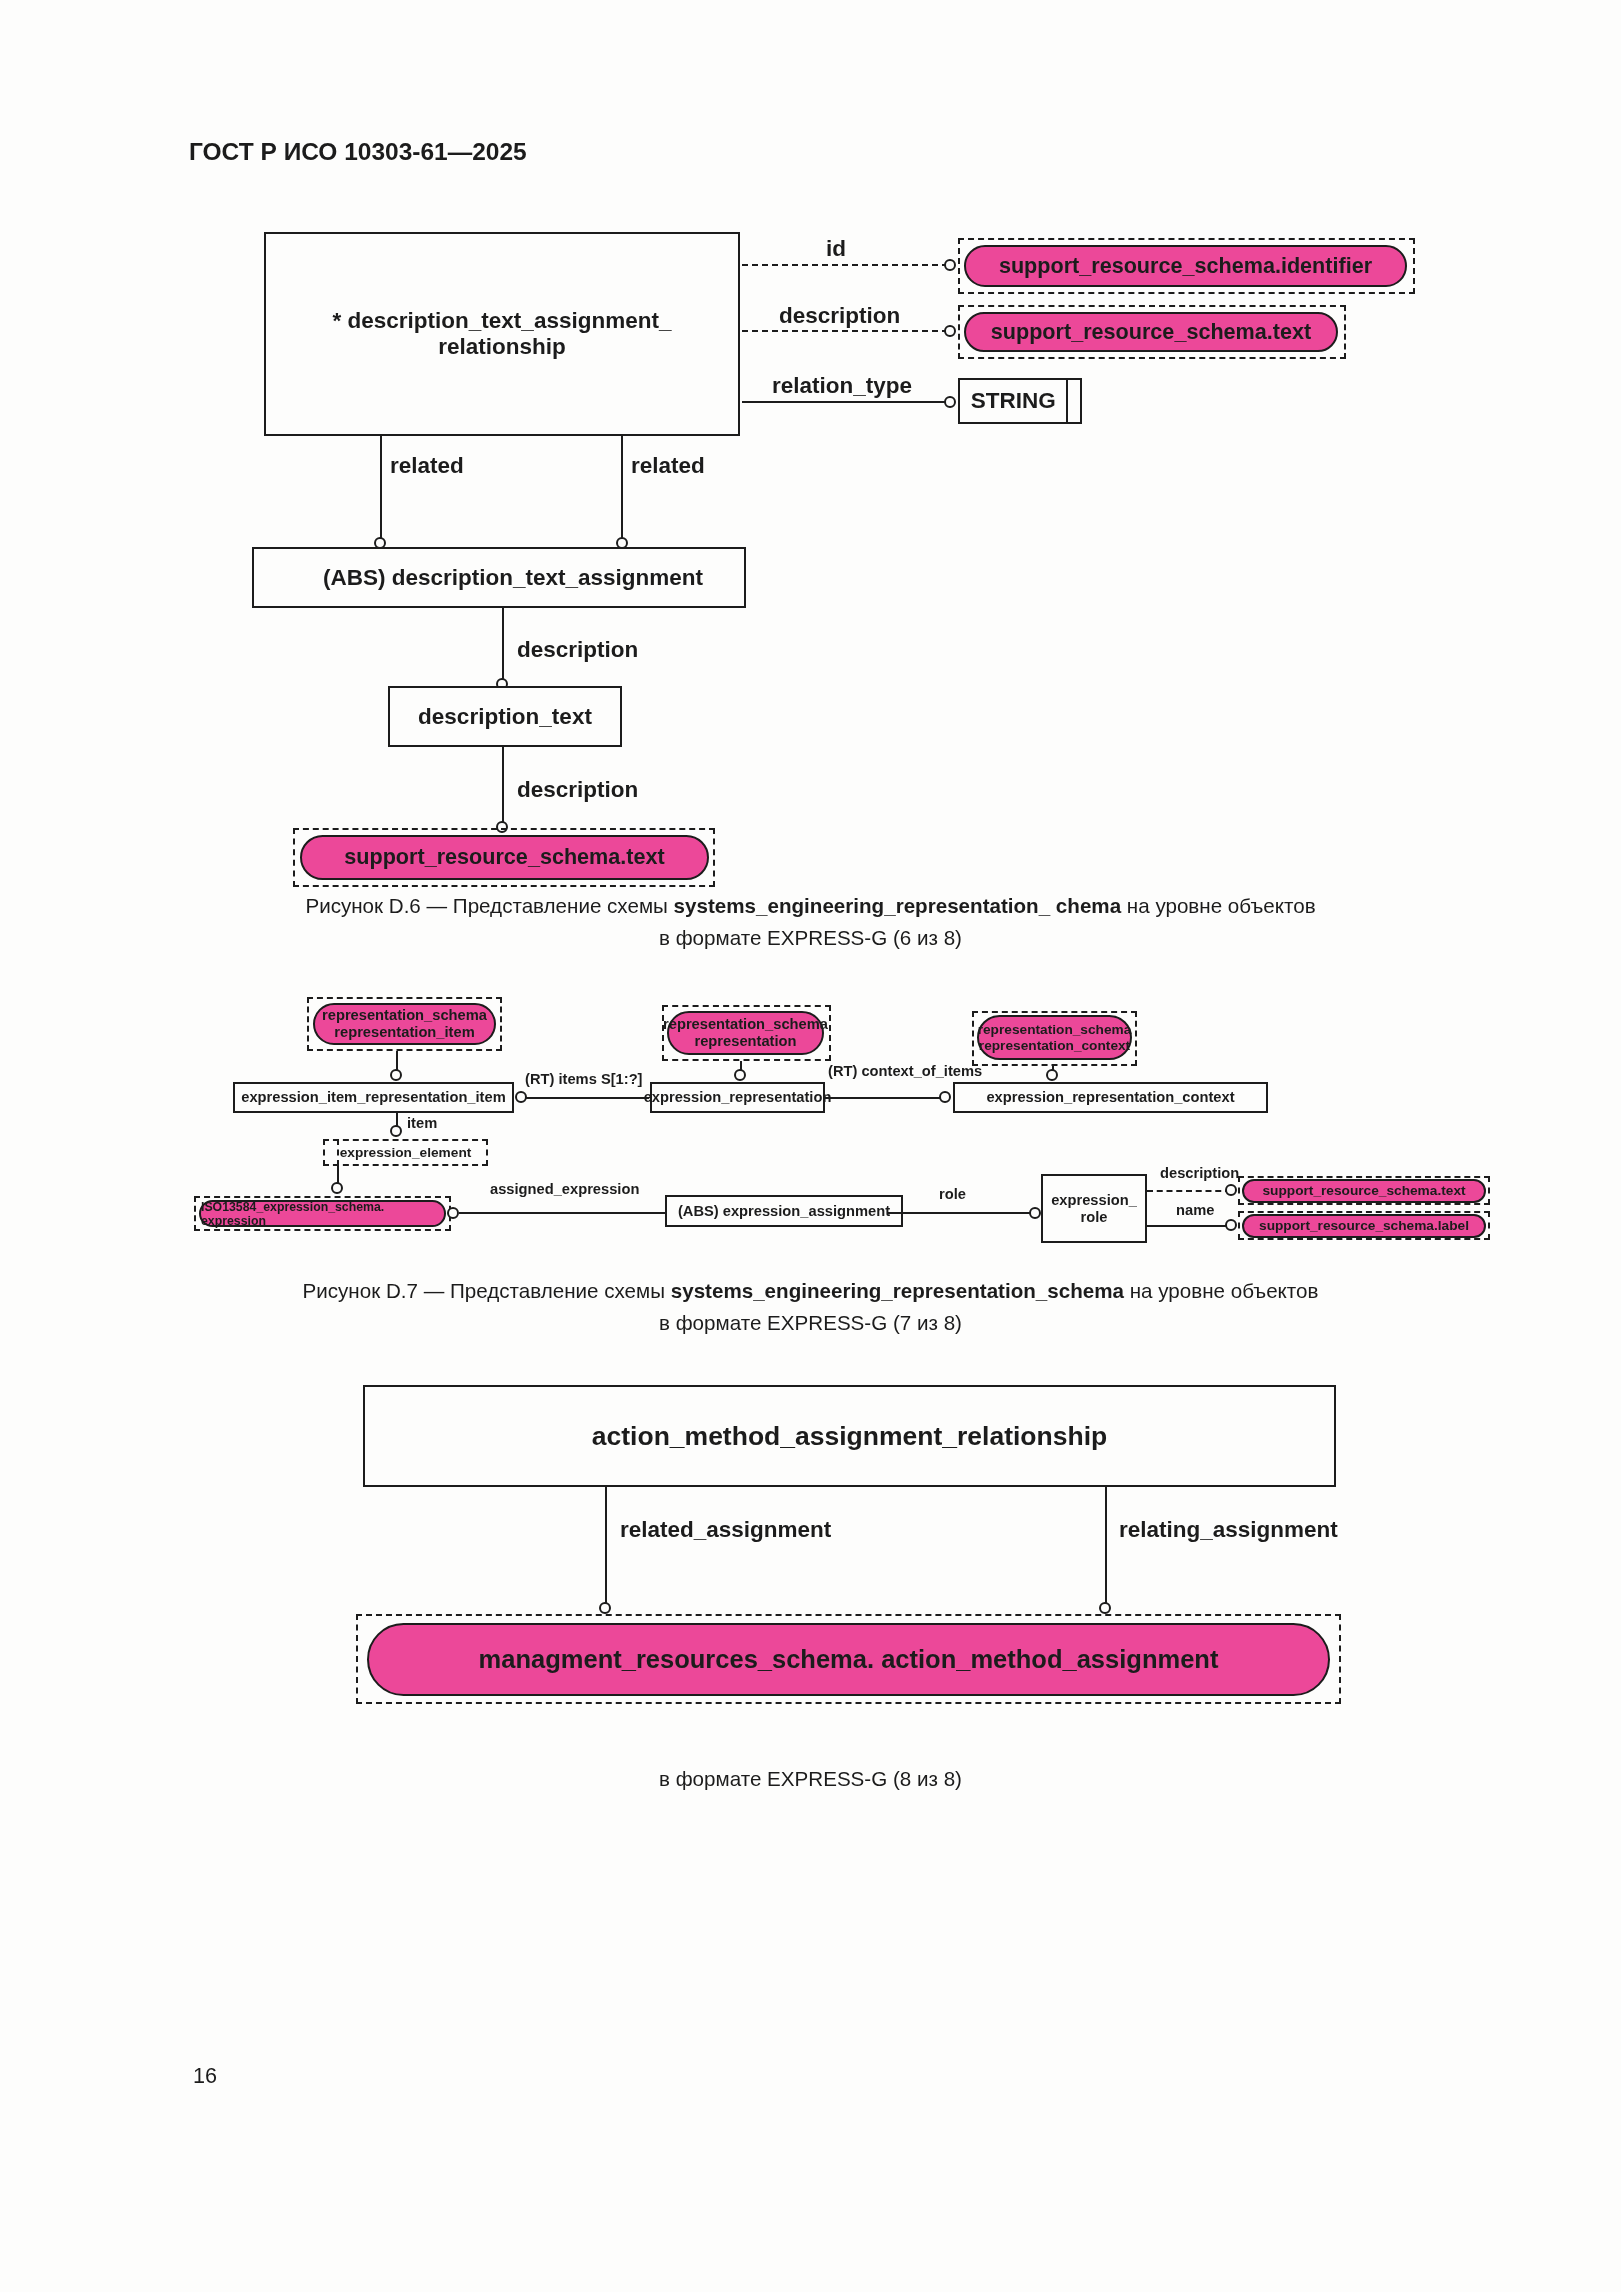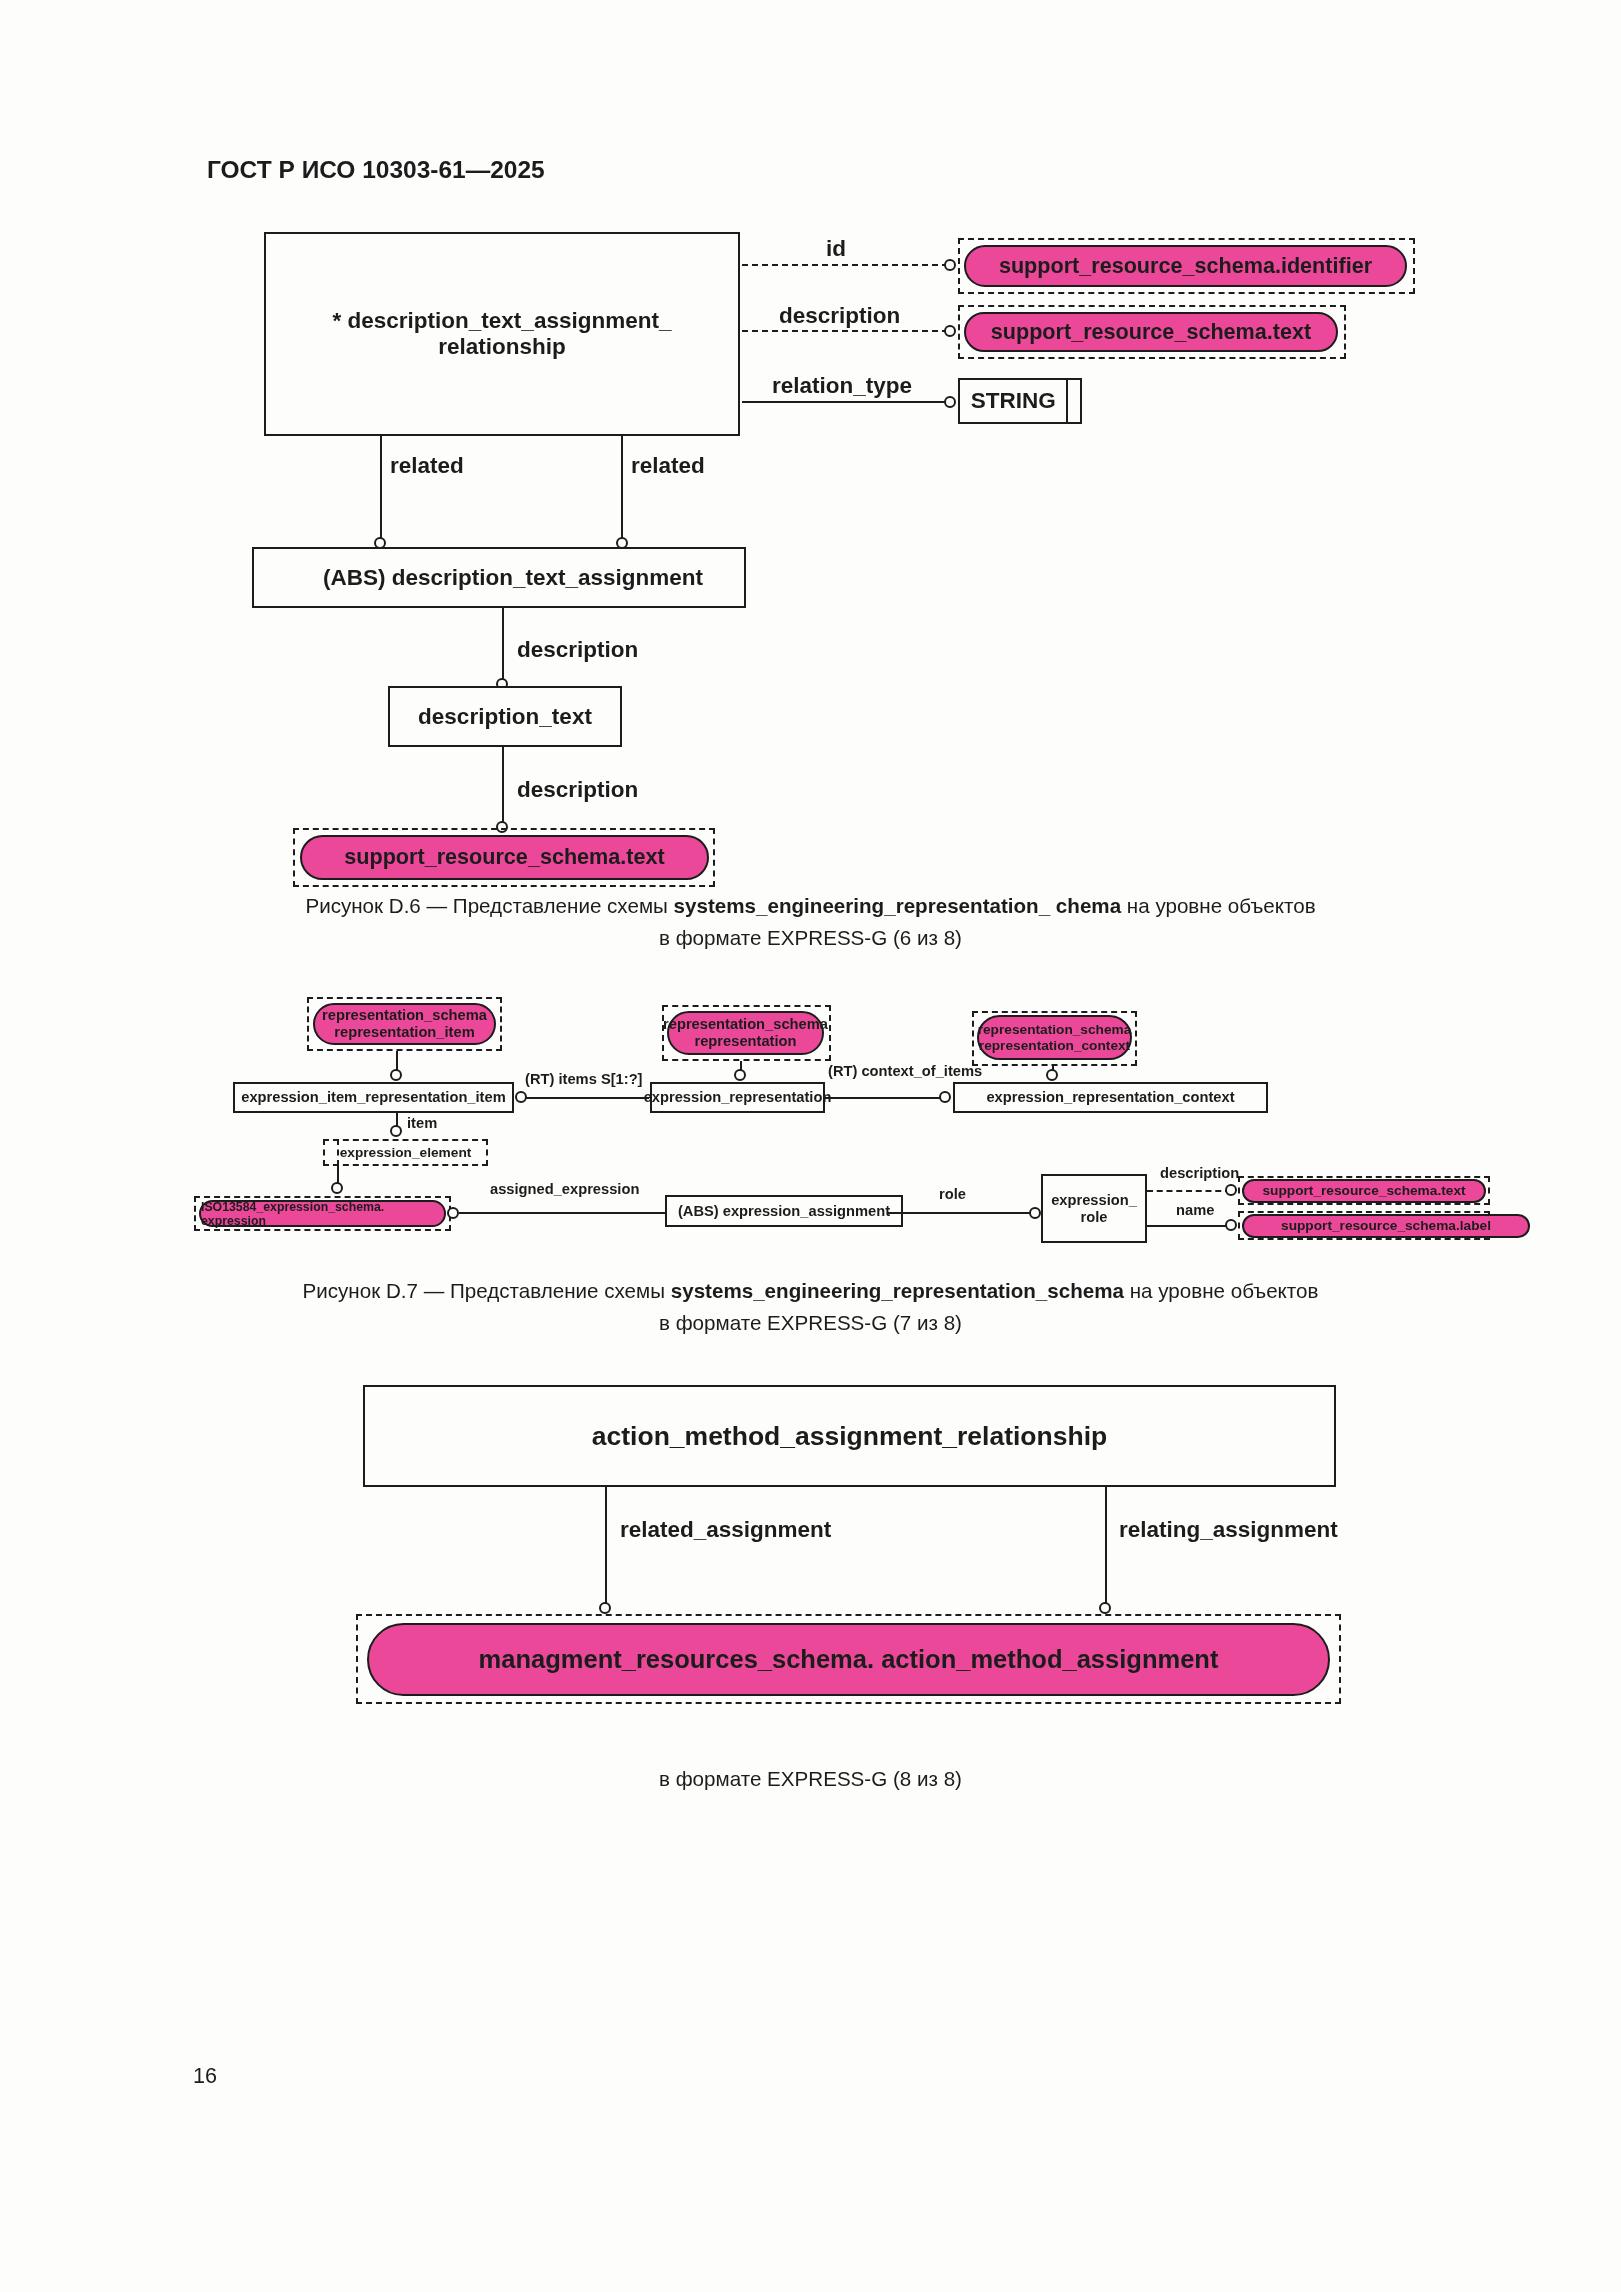--- a/index.html
+++ b/index.html
@@ -35,21 +35,21 @@
   .caption{position:absolute;left:0;width:1621px;text-align:center;font-size:20.6px;}
   .caption b{font-weight:bold;}
   .hdr{position:absolute;font-weight:bold;font-size:24.5px;}
   .pageno{position:absolute;font-size:21.6px;}
 </style>
 </head>
 <body>
 
 <div class="page">
 
-  <div class="hdr" style="left:189px;top:156px;margin-left:18px;">ГОСТ Р ИСО 10303-61—2025</div>
+  <div class="hdr" style="left:189px;top:138px;">ГОСТ Р ИСО 10303-61—2025</div>
 
   <div class="box" style="left:264px;top:232px;width:476px;height:204px;font-size:22.5px;">
     <span>* description_text_assignment_</span>
     <span>relationship</span>
   </div>
 
   <div class="hline hdash" style="left:742px;top:264px;width:206px;"></div>
   <div class="circle" style="left:944px;top:259px;"></div>
   <div class="lbl" style="left:826px;top:236px;font-size:22.5px;">id</div>
   <div class="wrap" style="left:958px;top:238px;width:457px;height:56px;"></div>
@@ -152,21 +152,21 @@
   <div class="hline hdash thin2" style="left:1147px;top:1190px;width:84px;"></div>
   <div class="circle" style="left:1225px;top:1184px;"></div>
   <div class="lbl" style="left:1160px;top:1165px;font-size:14.7px;">description</div>
   <div class="wrap" style="left:1238px;top:1176px;width:252px;height:29px;"></div>
   <div class="stadium" style="left:1242px;top:1179px;width:244px;height:23.5px;font-size:13.7px;border-width:2.5px;">support_resource_schema.text</div>
 
   <div class="hline thin2" style="left:1147px;top:1225px;width:84px;"></div>
   <div class="circle" style="left:1225px;top:1219px;"></div>
   <div class="lbl" style="left:1176px;top:1202px;font-size:14.7px;">name</div>
   <div class="wrap" style="left:1238px;top:1211px;width:252px;height:29px;"></div>
-  <div class="stadium" style="left:1242px;top:1214px;width:288px;height:23.5px;font-size:13.7px;border-width:2.5px;">support_resource_schema.label</div>
+  <div class="stadium" style="left:1242px;top:1214px;width:244px;height:23.5px;font-size:13.7px;border-width:2.5px;">support_resource_schema.label</div>
 
   <div class="caption" style="top:1279px;"><span>Рисунок D.7 — Представление схемы </span><b>systems_engineering_representation_schema</b><span> на уровне объектов</span></div>
   <div class="caption" style="top:1311px;">в формате EXPRESS-G (7 из 8)</div>
 
   <div class="box" style="left:363px;top:1385px;width:973px;height:102px;font-size:26.5px;">action_method_assignment_relationship</div>
 
   <div class="vline thin2" style="left:605px;top:1487px;height:118px;"></div>
   <div class="lbl" style="left:620px;top:1517px;font-size:22.5px;">related_assignment</div>
   <div class="circle" style="left:599px;top:1602px;"></div>
 

